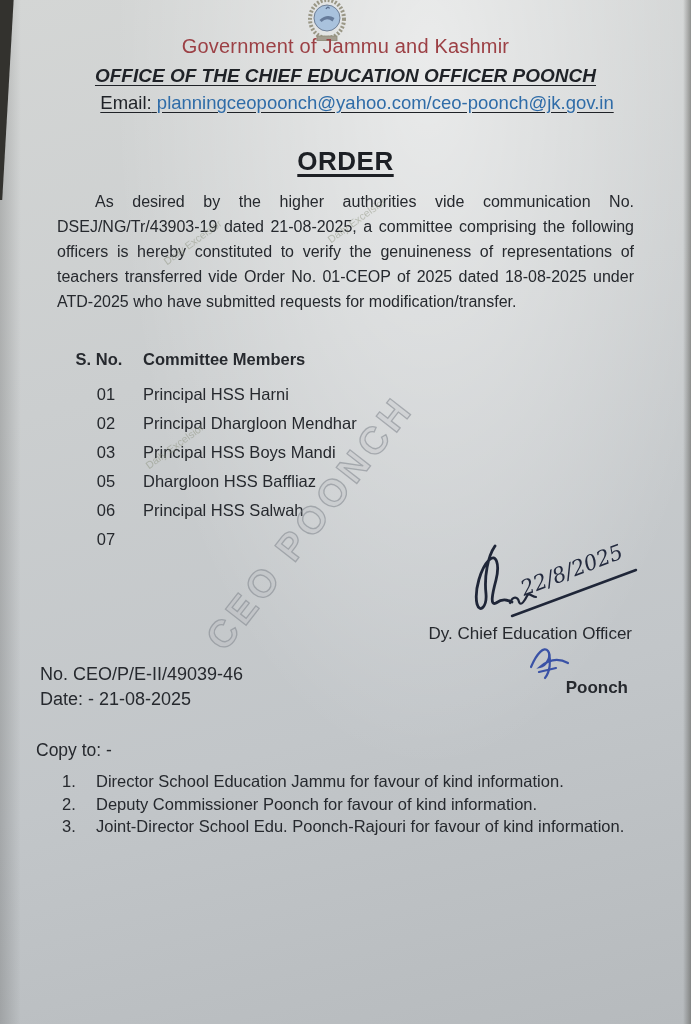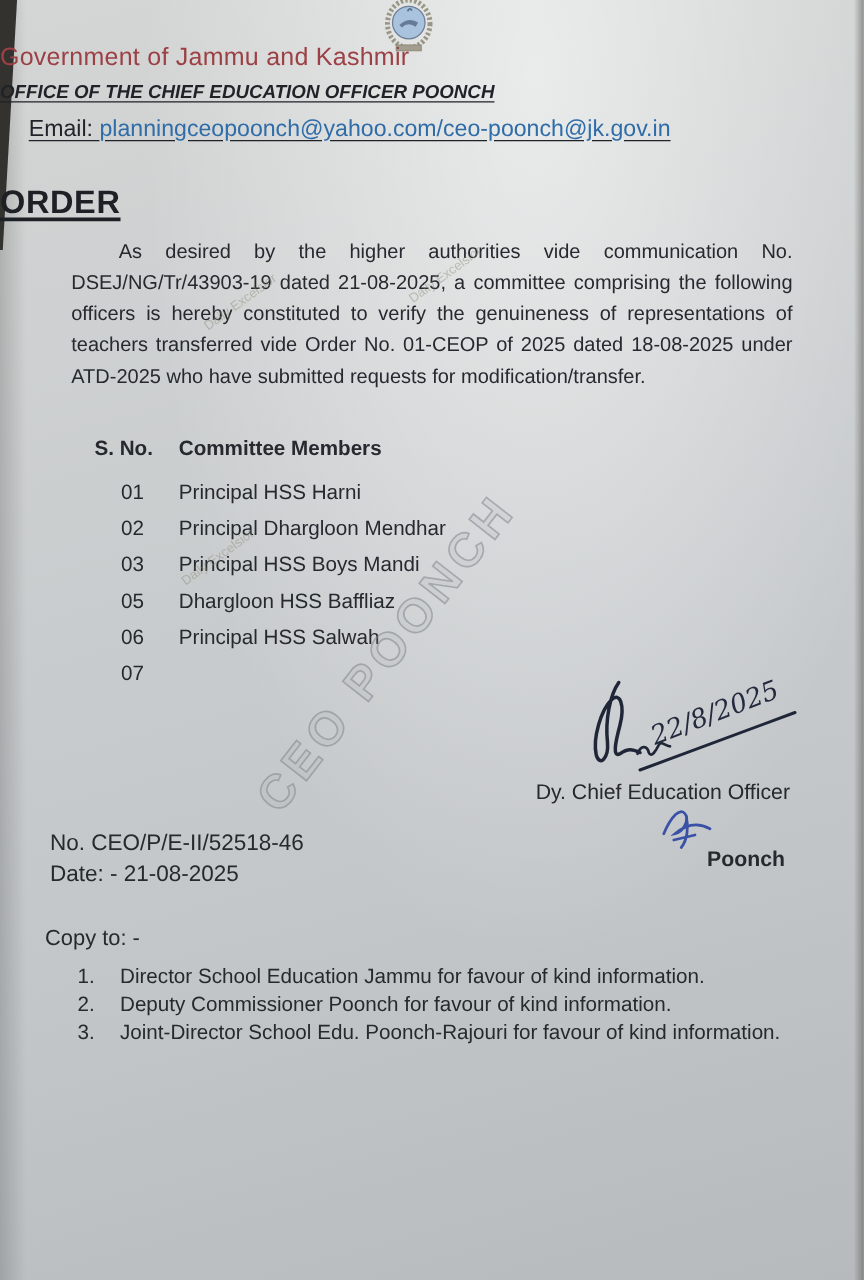--- a/index.html
+++ b/index.html
@@ -18,25 +18,25 @@
     position:absolute;left:0;top:0;width:22px;height:200px;
     background:#33322e;
     clip-path:polygon(0 0,62% 0,10% 100%,0 100%);
     filter:blur(0.6px);
   }
   .edge-right{
     position:absolute;right:0;top:0;width:8px;height:100%;
     background:linear-gradient(to right, rgba(100,100,96,0), rgba(88,88,84,0.55));
   }
   .abs{position:absolute;}
-  .center{left:0;right:0;text-align:left;}
+  .center{left:0;right:0;text-align:center;}
 
   .gov-line{top:35px;font-size:20px;letter-spacing:0.2px;color:#9c4045;}
   .office-line{
-    top:65px;font-size:15px;font-weight:bold;font-style:italic;
+    top:65px;font-size:19px;font-weight:bold;font-style:italic;
     text-decoration:underline;text-underline-offset:3px;color:#1f2227;
   }
   .email-line{
     top:92px;font-size:18.5px;
     text-decoration:underline;text-underline-offset:3px;color:#1f2227;margin-left:23px;
   }
   .email-line .addr{color:#2f6ca8;}
   .order-heading{
     top:146px;font-size:26px;font-weight:bold;letter-spacing:0.5px;
     text-decoration:underline;text-decoration-thickness:2.5px;text-underline-offset:4px;
@@ -168,21 +168,21 @@
 
   <svg class="abs flourish-svg" width="46" height="40" viewBox="0 0 46 40">
     <g fill="none" stroke="#3a52a6" stroke-width="2.2" stroke-linecap="round">
       <path d="M4,26 C10,12 17,5 21,10 C25,15 19,25 13,26 C20,20 30,16 41,22"></path>
       <path d="M22,12 C24,20 23,31 18,37"></path>
       <path d="M12,31 L29,27"></path>
     </g>
   </svg>
   <div class="abs place">Poonch</div>
 
-  <div class="abs ref-no">No. CEO/P/E-II/52518-46</div>
+  <div class="abs ref-no">No. CEO/P/E-II/49039-46</div>
   <div class="abs ref-date">Date: - 21-08-2025</div>
 
   <div class="abs copy-label">Copy to: -</div>
 
   <div class="abs copy-list">
     <div class="citem">
       <span class="ci-num">1.</span>
       <span class="ci-text">Director School Education Jammu for favour of kind information.</span>
     </div>
     <div class="citem">

